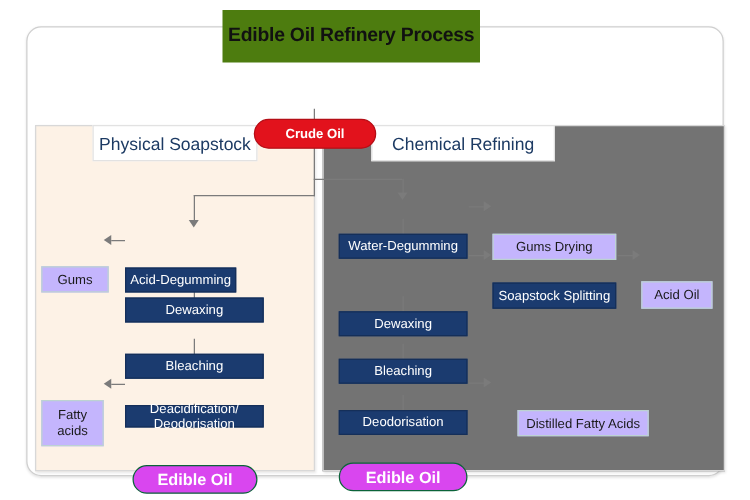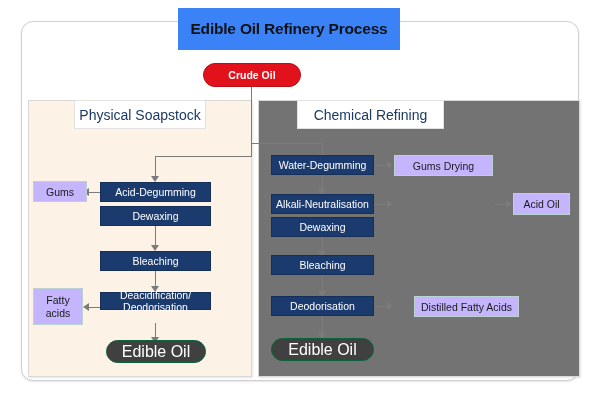--- a/index.html
+++ b/index.html
@@ -23,22 +23,22 @@
     border: 1px solid #cfcfcf;
     border-radius: 12px;
     background: #ffffff;
     box-shadow: 0 1px 2px rgba(0,0,0,0.10);
   }
 
   
   .title-bar {
     position: absolute;
     left: 178px; top: 8px;
-    width: 222px; height: 42px;
-    background: #3b82f6;
+    width: 206px; height: 42px;
+    background: #4d7c0f;
     display: flex;
     align-items: center;
     justify-content: center;
     z-index: 6;
   }
   .title-bar .title-text {
     font-size: 15.5px;
     font-weight: bold;
     color: #111111;
     letter-spacing: -0.2px;
@@ -79,20 +79,21 @@
 
   
   .node {
     position: absolute;
     display: flex;
     align-items: center;
     justify-content: center;
     text-align: center;
     box-sizing: border-box;
     z-index: 4;
+    margin-top: 32px;
   }
   .node.process {
     background: #1b3b6f;
     color: #ffffff;
     font-size: 10.5px;
     border: 1px solid #152f59;
   }
   .node.output {
     background: #c4b5fd;
     color: #1a1a1a;
@@ -102,24 +103,24 @@
   .node.terminator-red {
     background: #e2121c;
     color: #ffffff;
     font-size: 10.5px;
     font-weight: bold;
     border-radius: 13px;
     border: 1px solid #b50e16;
     z-index: 7;
   }
   .node.terminator-green {
-    background: #404040;
+    background: #d946ef;
     color: #ffffff;
-    font-size: 16px;
-    font-weight: normal;
+    font-size: 13px;
+    font-weight: bold;
     border-radius: 13px;
     border: 1px solid #0b6339;
   }
   .node .lines { line-height: 1.15; }
 
   
   .conn {
     position: absolute;
     background: #7b7b7b;
     z-index: 2;
@@ -173,21 +174,21 @@
   <div class="conn v" style="left:251px; top:87px; height:70px;"></div>
 
   <div class="conn h" style="left:251px; top:143px; width:71px;"></div>
   <div class="conn v" style="left:322px; top:143px; height:12px;"></div>
   <div class="arrow down" style="left:318px; top:154px;"></div>
 
   <div class="conn h" style="left:155px; top:156px; width:97px;"></div>
   <div class="conn v" style="left:155px; top:156px; height:21px;"></div>
   <div class="arrow down" style="left:151px; top:176px;"></div>
 
-  <div class="node process" style="left:100px; top:182px; width:111px; height:20px;text-align:right;">
+  <div class="node process" style="left:100px; top:182px; width:89px; height:20px;text-align:right;">
     <span>Acid-Degumming</span>
   </div>
 
   <div class="node process" style="left:100px; top:206px; width:111px; height:20px;">
     <span>Dewaxing</span>
   </div>
 
   <div class="conn v" style="left:155px; top:226px; height:20px;"></div>
   <div class="arrow down" style="left:151px; top:245px;"></div>
 
@@ -226,23 +227,20 @@
     <span>Edible Oil</span>
   </div>
 
   <div class="node process" style="left:271px; top:155px; width:103px; height:20px;">
     <span>Water-Degumming</span>
   </div>
 
   <div class="conn v" style="left:322px; top:175px; height:15px;"></div>
   <div class="arrow down" style="left:318px; top:189px;"></div>
 
-  <div class="node process" style="left:271px; top:194px; width:103px; height:20px;">
-    <span>Alkali-Neutralisation</span>
-  </div>
 
   <div class="node process" style="left:271px; top:217px; width:103px; height:20px;">
     <span>Dewaxing</span>
   </div>
 
   <div class="conn v" style="left:322px; top:237px; height:15px;"></div>
   <div class="arrow down" style="left:318px; top:251px;"></div>
 
   <div class="node process" style="left:271px; top:255px; width:103px; height:20px;">
     <span>Bleaching</span>
@@ -263,20 +261,23 @@
   </div>
 
   <div class="conn h" style="left:375px; top:165px; width:13px;"></div>
   <div class="arrow right" style="left:387px; top:161px;"></div>
   <div class="node output" style="left:394px; top:155px; width:99px; height:21px;">
     <span>Gums Drying</span>
   </div>
 
   <div class="conn h" style="left:375px; top:204px; width:13px;"></div>
   <div class="arrow right" style="left:387px; top:200px;"></div>
+  <div class="node process" style="left:394px; top:194px; width:99px; height:21px;">
+    <span>Soapstock Splitting</span>
+  </div>
 
   <div class="conn h" style="left:494px; top:204px; width:13px;"></div>
   <div class="arrow right" style="left:506px; top:200px;"></div>
   <div class="node output" style="left:513px; top:193px; width:57px; height:22px;">
     <span>Acid Oil</span>
   </div>
 
   <div class="conn h" style="left:375px; top:306px; width:13px;"></div>
   <div class="arrow right" style="left:387px; top:302px;"></div>
   <div class="node output" style="left:414px; top:296px; width:105px; height:21px;">

